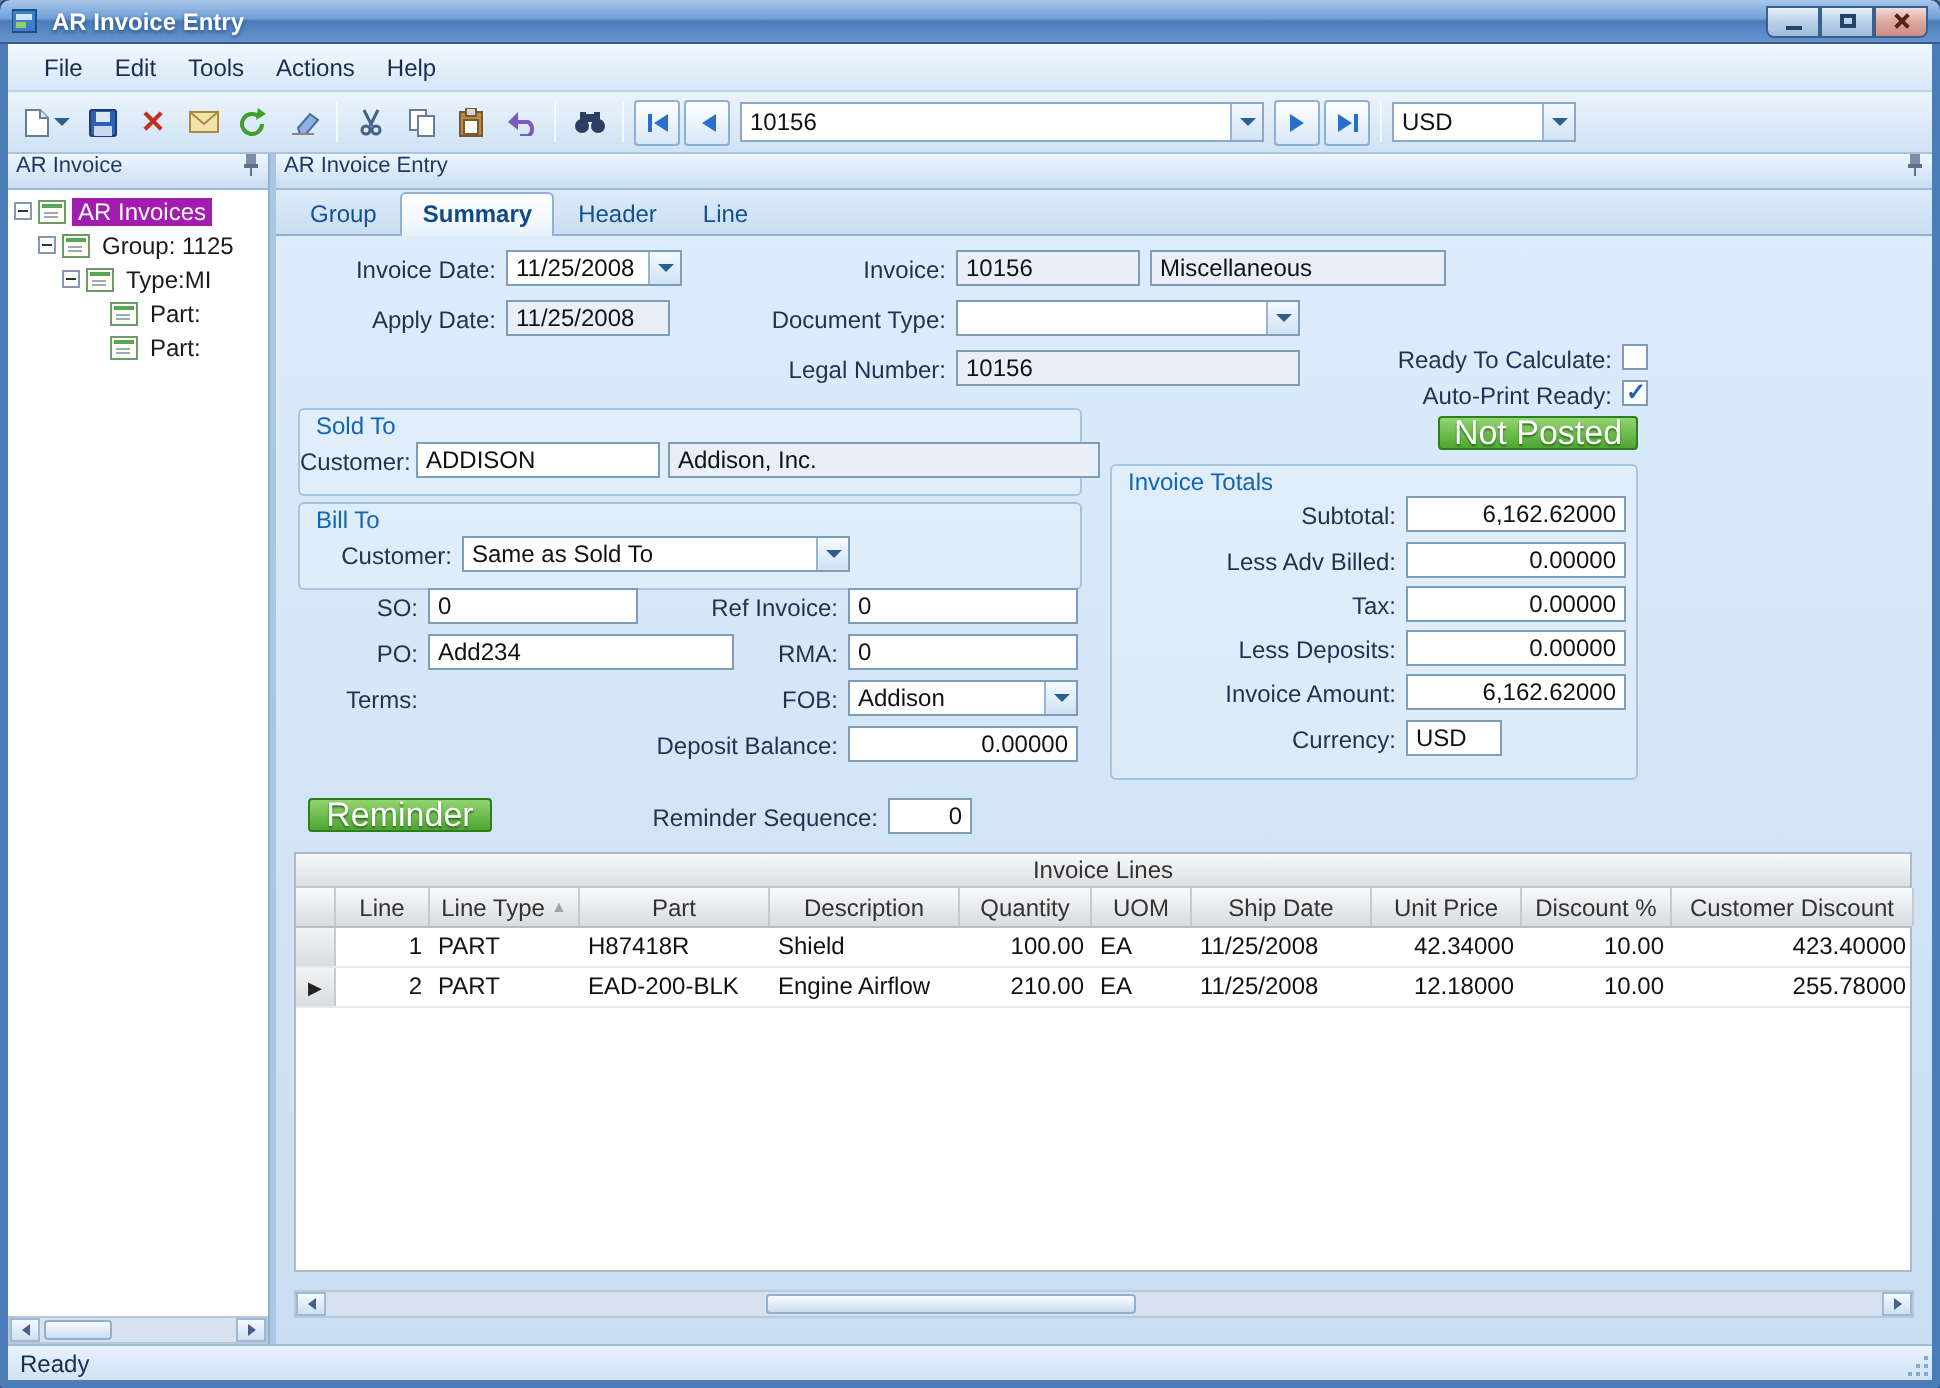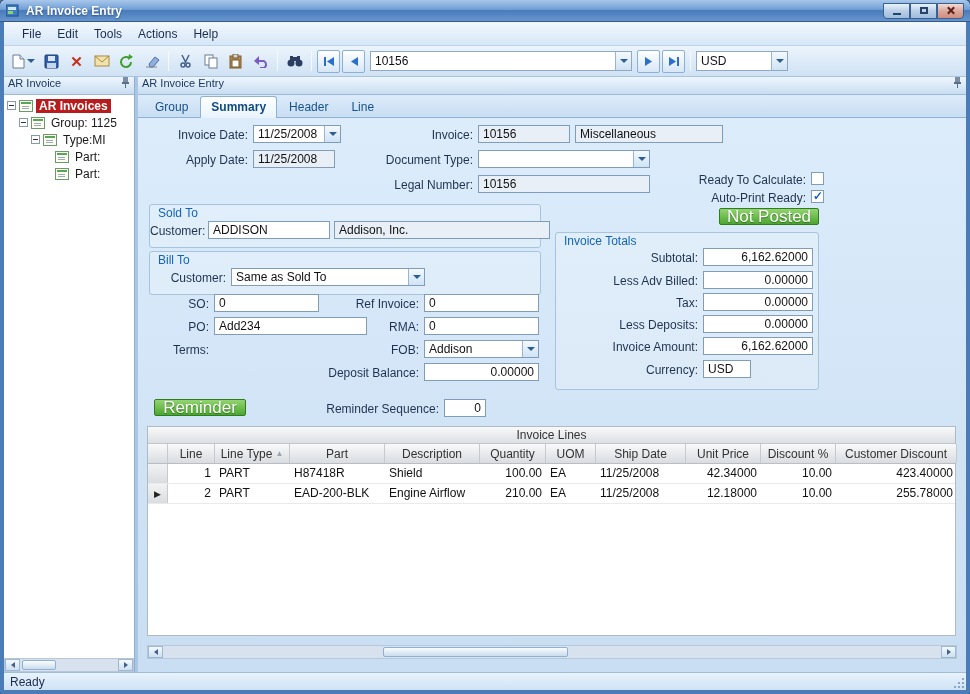--- a/index.html
+++ b/index.html
@@ -51,21 +51,21 @@
   .rightpanel { flex:1; display:flex; flex-direction:column; overflow:hidden; }
   
   .tree { flex:1; background:#fff; padding-top:2px; font-size:12px; color:#1a1a1a; overflow:hidden; }
   .treerow { height:17px; display:flex; align-items:center; white-space:nowrap; }
   .expander { width:9px; height:9px; border:1px solid #8899aa; background:#fff; display:flex; align-items:center; justify-content:center; margin-right:3px; flex:none; }
   .expander i { display:block; width:5px; height:1px; background:#333; }
   .nodeicon { width:14px; height:12px; margin-right:3px; flex:none; position:relative; background:#fdfdf2; border:1px solid #6a9a6a; }
   .nodeicon::before { content:""; position:absolute; left:1px; top:1px; right:1px; height:2px; background:#58a658; }
   .nodeicon::after { content:""; position:absolute; left:2px; top:5px; width:7px; height:1px; background:#9ab; box-shadow:0 2px 0 #9ab; }
   .treelabel { padding:0 3px; }
-  .treelabel.selected { background:#b91c1c; color:#fff;font-weight:bold; }
+  .treelabel.selected { background:#a21caf; color:#fff; }
   
   .tabstrip { height:23px; background:linear-gradient(#dcebfa,#c9def2); display:flex; align-items:flex-end; padding-left:6px; border-bottom:1px solid #8fb2d4; }
   .tab { font-size:12px; color:#14518f; padding:3px 10px 3px; margin-right:1px; border:1px solid transparent; border-bottom:none; }
   .tab.active { background:linear-gradient(#ffffff,#e9f3fc); border-color:#8fb2d4; border-radius:3px 3px 0 0; color:#0f4a86; font-weight:bold; margin-bottom:-1px; padding-bottom:4px; }
   
   .formarea { flex:1; position:relative; background:linear-gradient(180deg,#dcecfb,#c9def2); overflow:hidden; }
   .lbl { position:absolute; font-size:12px; color:#1f3350; text-align:right; white-space:nowrap; }
   .fld { position:absolute; height:18px; border:1px solid #7f9db9; background:#fff; font-size:12px; color:#111;
          padding:1px 4px; white-space:nowrap; overflow:hidden; }
   .ro { background:#e9eff6; }

